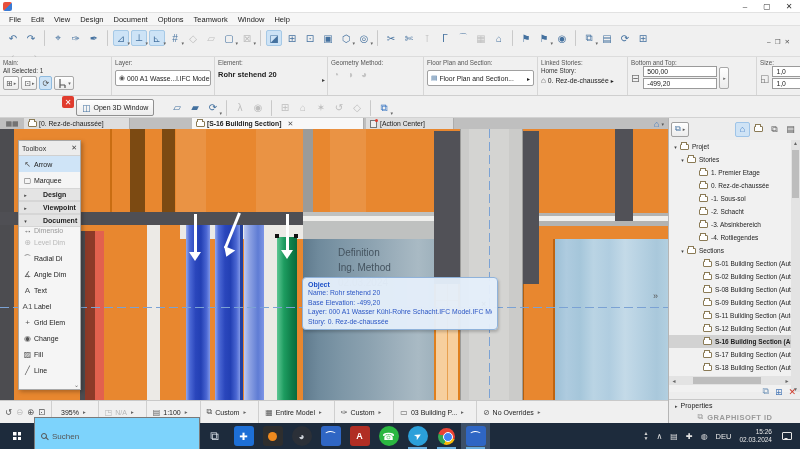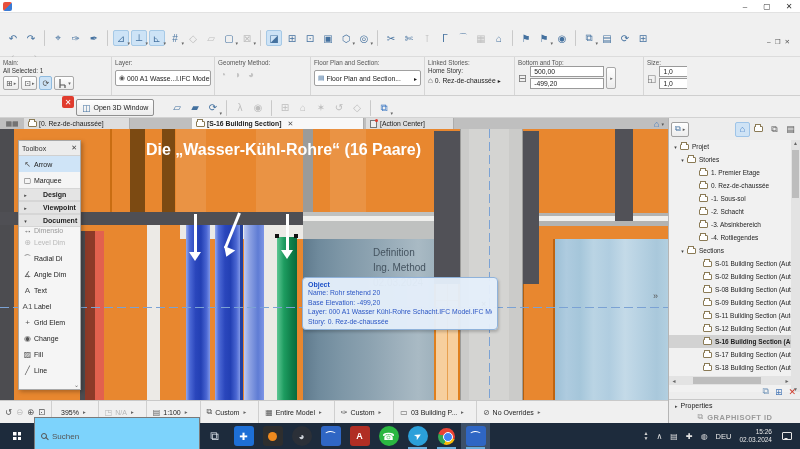--- a/index.html
+++ b/index.html
@@ -91,21 +91,21 @@
   .cv-slabR{background:#b3b3b1;}
   .cv-slabR::after{content:"";position:absolute;left:0;top:3px;width:100%;height:5px;background:#f0f0ee;}
   .cv-orangeR{background:#e8872f;border-left:1px solid #b05f10;}
   .cv-orstrip{background:#e8872f;border-right:2px solid #bf6410;}
   .cv-glass{background:linear-gradient(90deg,#9dc0d6 0%,#aecbdf 10%,#a5c6da 22%,#bad4e4 34%,#b0cde0 48%,#c4dae8 62%,#b6d1e2 76%,#a9c8db 90%,#b2cfe0 100%);}
   .cl-h{background:repeating-linear-gradient(90deg,#7ba2d4 0 9px,transparent 9px 13px);}
   .cl-v{background:repeating-linear-gradient(180deg,#7ba2d4 0 9px,transparent 9px 13px);}
   .anno{left:146px;top:9px;font-size:16px;line-height:24px;font-weight:600;color:#fff;white-space:nowrap;}
   .arr-shaft{background:#fff;width:3px;}
   .arr-head{width:0;height:0;border:6px solid transparent;border-top:9px solid #fff;border-bottom:none;}
-  .definition{left:373px;top:116px;font-size:10px;line-height:15px;color:#44535f;font-weight:500;}
+  .definition{left:338px;top:116px;font-size:10px;line-height:15px;color:#44535f;font-weight:500;}
   .tooltip{left:302px;top:148px;width:196px;background:rgba(228,238,250,.96);border:1px solid #8fb2da;border-radius:4px;padding:3px 5px;box-shadow:1px 2px 3px rgba(0,0,0,.2);}
   .tt-title{font-size:7px;font-weight:bold;color:#1c50c8;}
   .tt-line{font-size:6.8px;line-height:9.5px;color:#2b56c4;white-space:nowrap;overflow:hidden;}
   .marker{font-size:9px;color:#222;}
   
   .toolbox{position:absolute;left:18px;top:140px;width:63px;height:250px;background:#f5f5f5;border:1px solid #a8a8a8;box-shadow:2px 2px 4px rgba(0,0,0,.25);z-index:20;overflow:hidden;}
   .tbx-head{height:15px;background:#ececec;border-bottom:1px solid #d0d0d0;display:flex;align-items:center;padding:0 3px;}
   .tbx-title{font-size:7px;color:#333;}
   .tbx-x{margin-left:auto;font-size:7px;color:#444;}
   .tbx-row{height:16px;display:flex;align-items:center;padding:0 2px;overflow:hidden;white-space:nowrap;}
@@ -197,20 +197,32 @@
 
   <div class="titlebar">
     <span class="ac-logo"></span>
     <span class="win-ctrls">
       <span>–</span>
       <span>▢</span>
       <span>✕</span>
     </span>
   </div>
 
+  <div class="menubar">
+
+  <span class="menu-item">File</span>
+      <span class="menu-item">Edit</span>
+      <span class="menu-item">View</span>
+      <span class="menu-item">Design</span>
+      <span class="menu-item">Document</span>
+      <span class="menu-item">Options</span>
+      <span class="menu-item">Teamwork</span>
+      <span class="menu-item">Window</span>
+      <span class="menu-item">Help</span>
+    </div>
 
   <div class="toolbar1">
     <div class="tb-row">
 
     <span class="tb-ico">
           <span class="g">↶</span>
         </span>
         <span class="tb-ico">
           <span class="g">↷</span>
         </span>
@@ -353,20 +365,25 @@
           <span class="dda">▾</span>
         </span>
       </div>
     </div>
     <div class="ib-sec" style="width:103px">
       <div class="ib-cap">Layer:</div>
       <div class="ib-field" style="margin-top:4px">
         <span style="margin-right:2px;color:#555;">◉</span>
         <span>000 A1 Wasse...l.IFC Model</span>
       </div>
+    </div>
+    <div class="ib-sec" style="width:113px">
+      <div class="ib-cap">Element:</div>
+      <div class="ib-bold">Rohr stehend 20</div>
+      <span class="ib-arrow">▸</span>
     </div>
     <div class="ib-sec" style="width:96px">
       <div class="ib-cap">Geometry Method:</div>
       <div style="display:flex">
         <span class="geo-ico">◔</span>
         <span class="geo-ico">◑</span>
         <span class="geo-ico">◕</span>
       </div>
     </div>
     <div class="ib-sec" style="width:114px">
@@ -520,21 +537,20 @@
     <div class="abs cv-orstrip" style="left:539px;top:110px;width:16px;height:161px"></div>
     <div class="abs cv-glass" style="left:555px;top:110px;width:113px;height:161px"></div>
 
     <div class="abs cl-h" style="left:0;top:178px;width:668px;height:1px"></div>
     <div class="abs cl-v" style="left:489px;top:0;width:1px;height:271px"></div>
     <div class="abs marker" style="left:481px;top:170px">×</div>
     <div class="abs marker" style="left:653px;top:162px;color:#555">»</div>
 
     <div class="abs anno">
 
-        <div class="anno-line">Die „Wasser-Kühl-Rohre“ (16 Paare)</div>
       </div>
 
     <div class="abs arr-shaft" style="left:194px;top:85px;height:38px"></div>
     <div class="abs arr-head" style="left:189px;top:123px"></div>
     <div class="abs arr-shaft" style="left:238px;top:84px;height:38px;transform:rotate(22deg);transform-origin:top center"></div>
     <div class="abs arr-head" style="left:222px;top:119px;transform:rotate(22deg)"></div>
     <div class="abs arr-shaft" style="left:286px;top:85px;height:36px"></div>
     <div class="abs arr-head" style="left:281px;top:121px"></div>
 
     <div class="abs definition">

